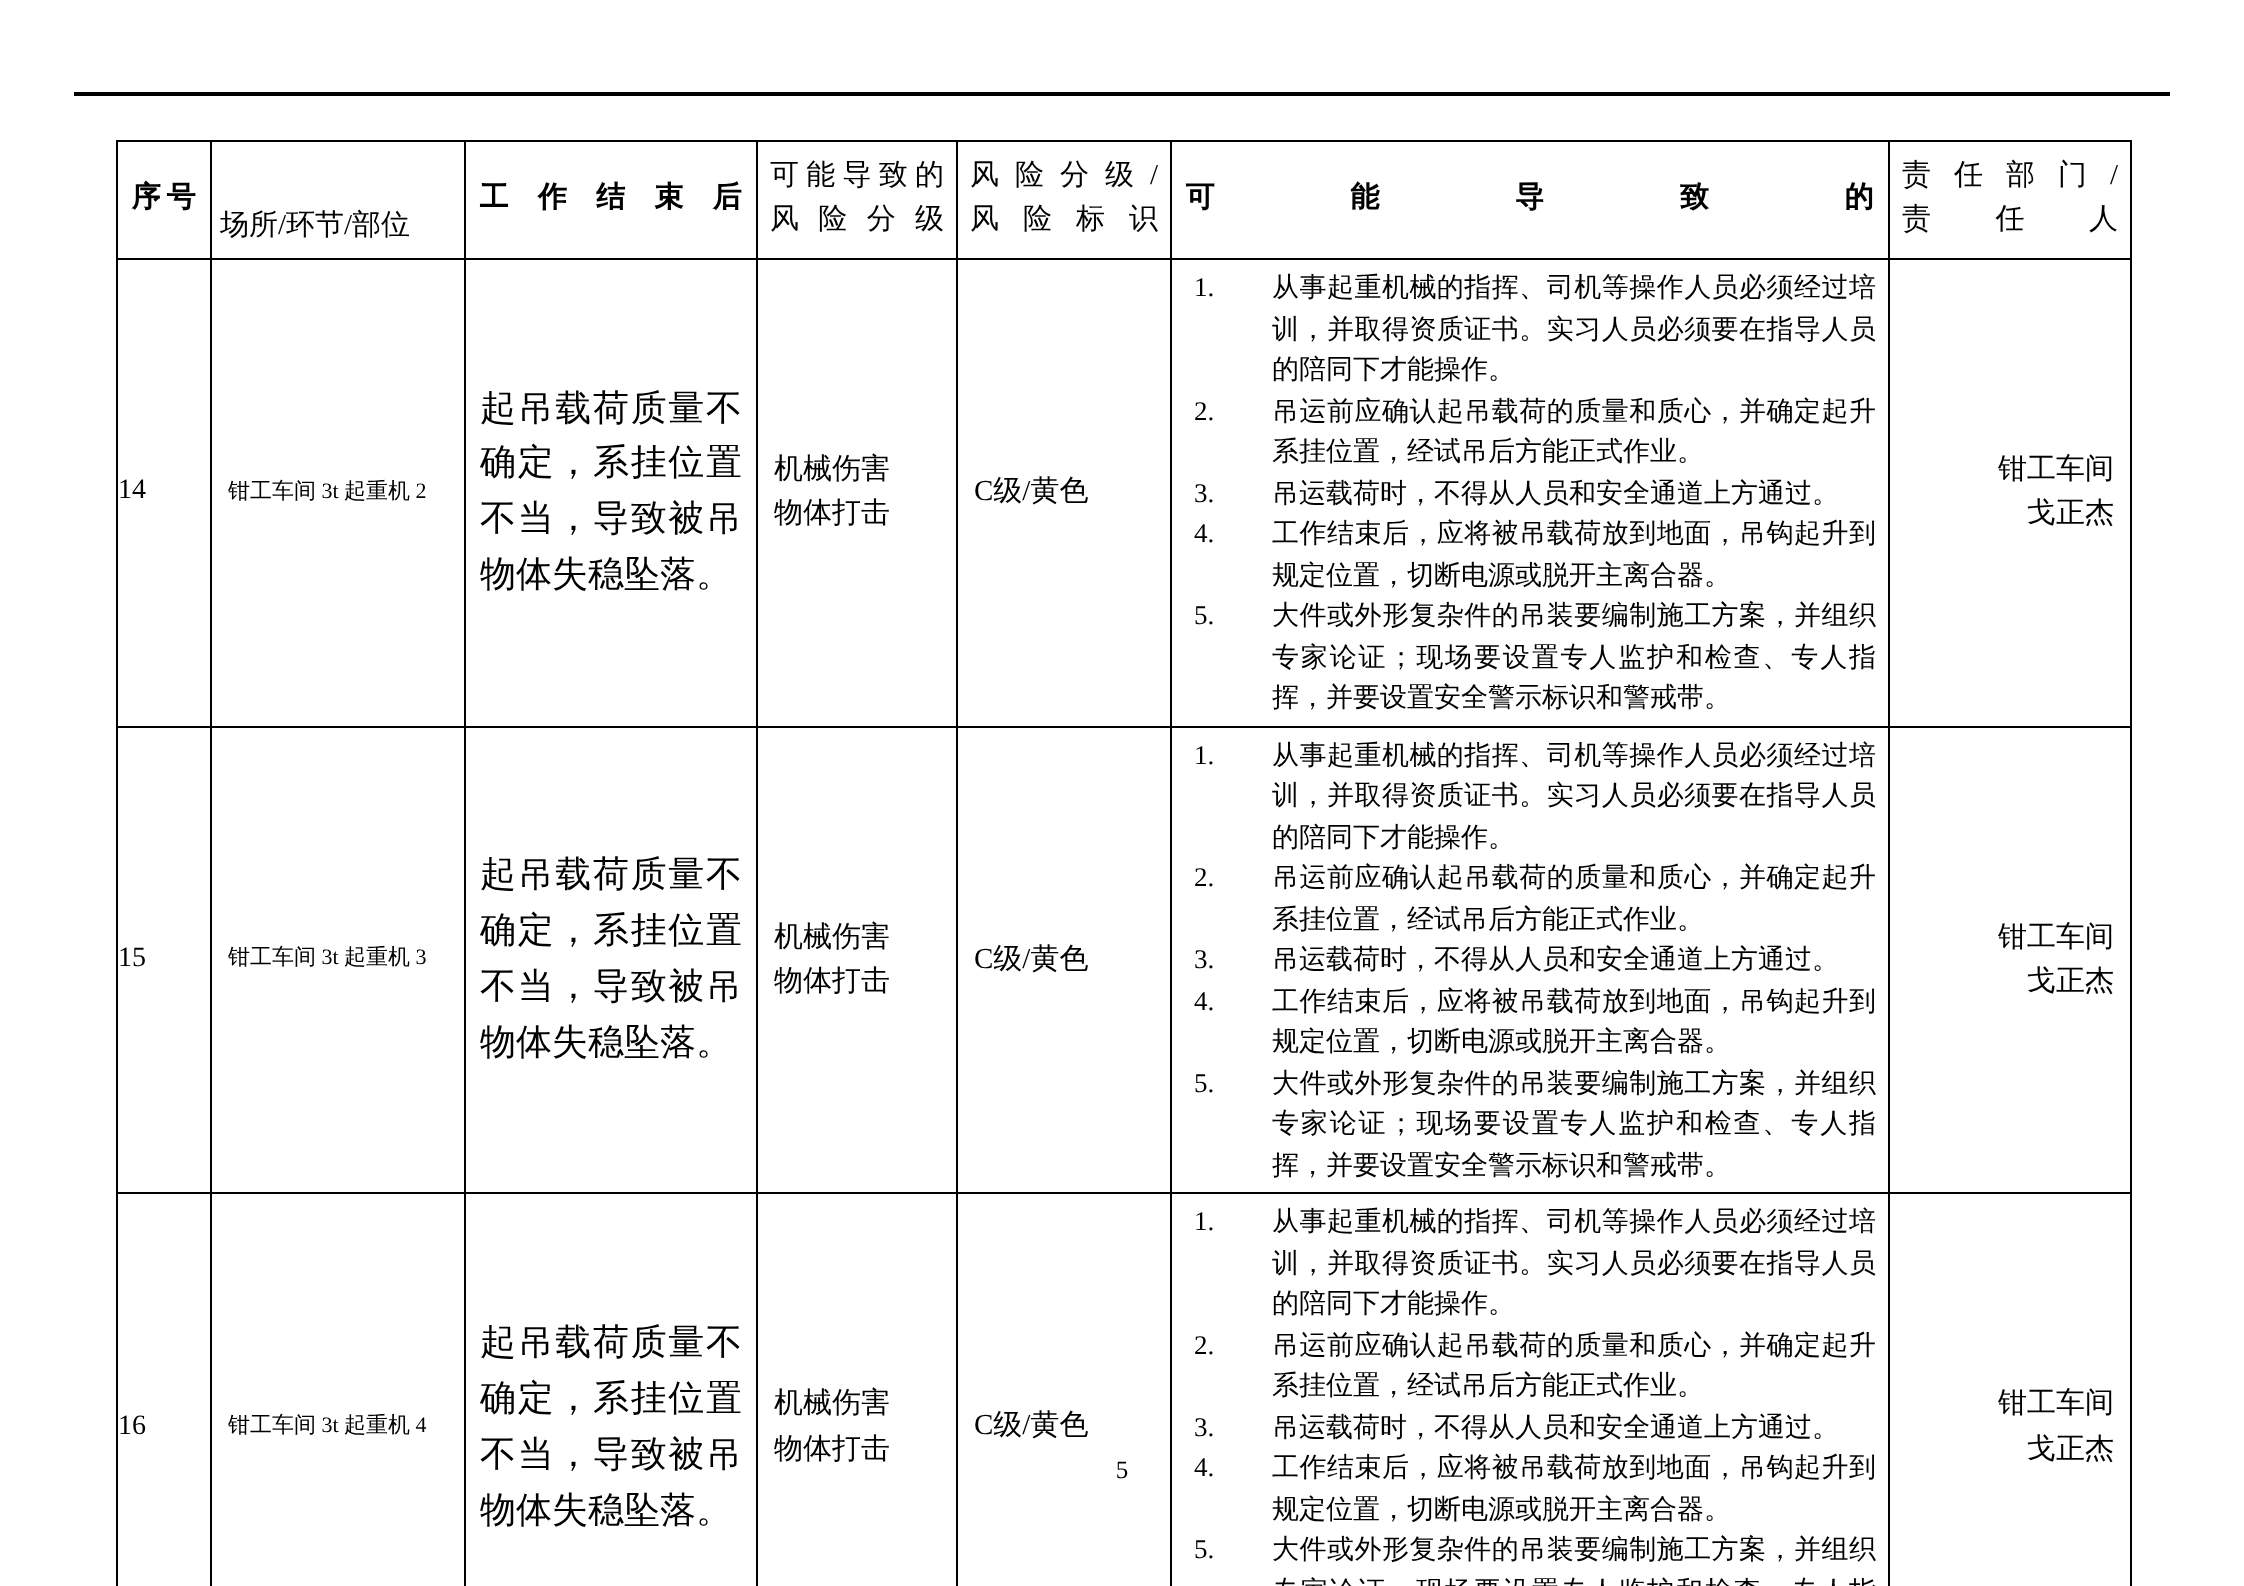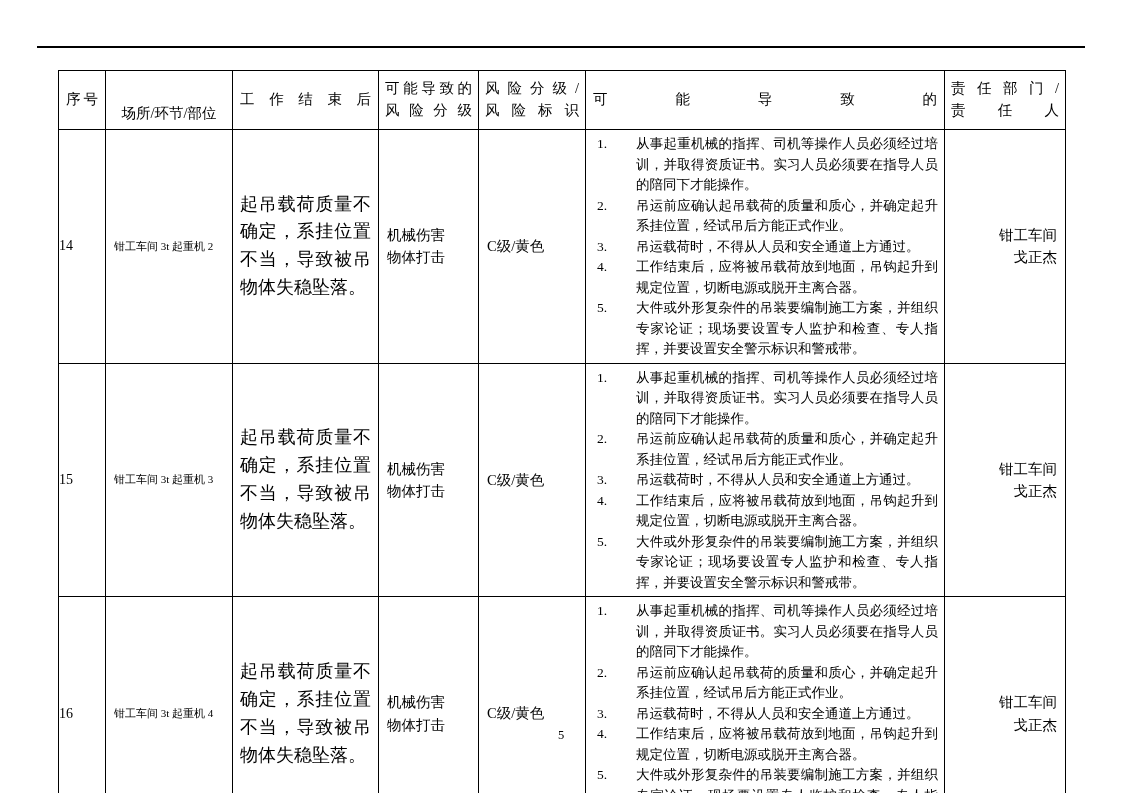--- a/index.html
+++ b/index.html
@@ -65,31 +65,32 @@
     font-size: 14.5px;
     line-height: 1.5;
     color: #000;
   }
   .hdr-just {
     display: block;
     text-align: justify;
     text-align-last: justify;
     padding: 0 7px;
     white-space: nowrap;
+    font-weight: bold;
   }
   .hdr-two span {
     display: block;
     text-align: justify;
     text-align-last: justify;
     padding: 0 6px;
     white-space: nowrap;
   }
   .hdr-plain {
     display: block;
-    text-align: center;
+    text-align: left;
     padding: 0 4px;
     white-space: nowrap;
     margin-top: 28px;
   }
 
   
   .cell-no {
     font-size: 14px;
     font-family: "Liberation Serif", serif;
   }

